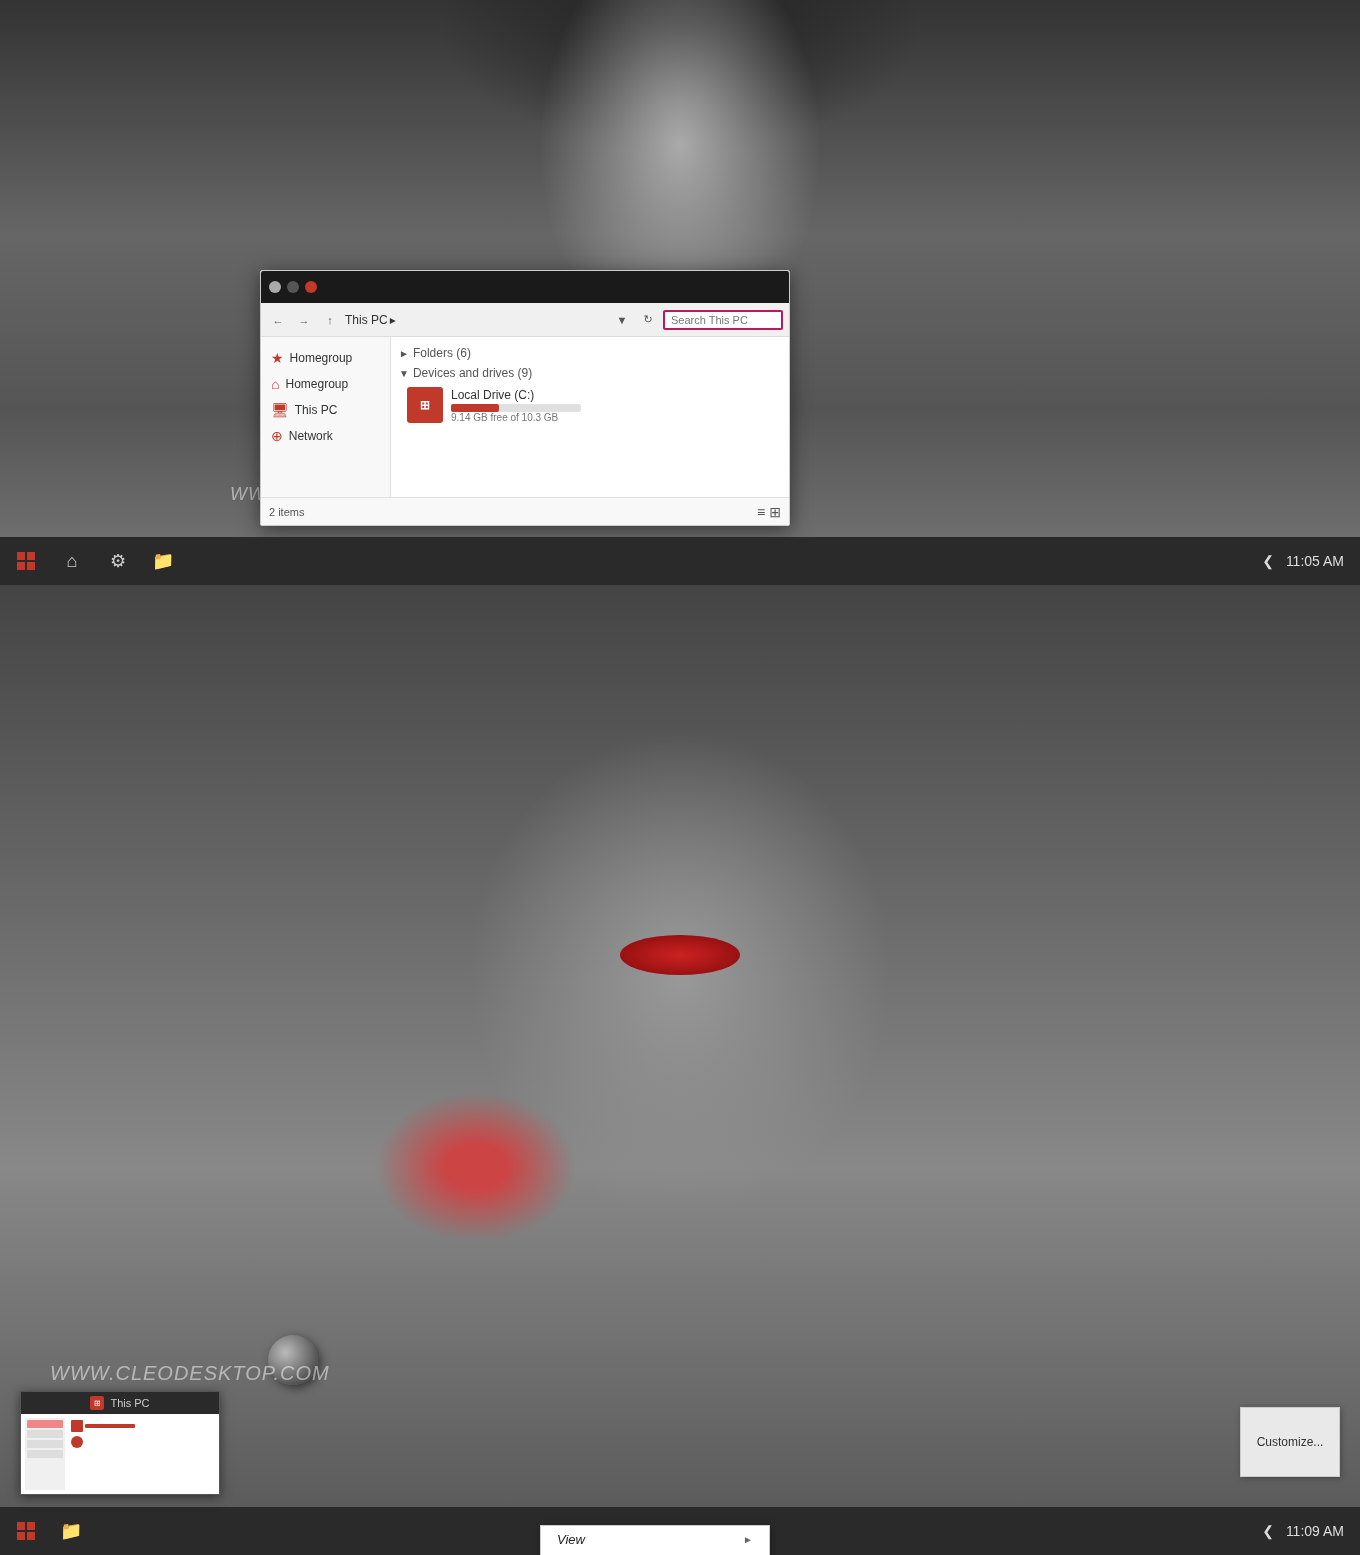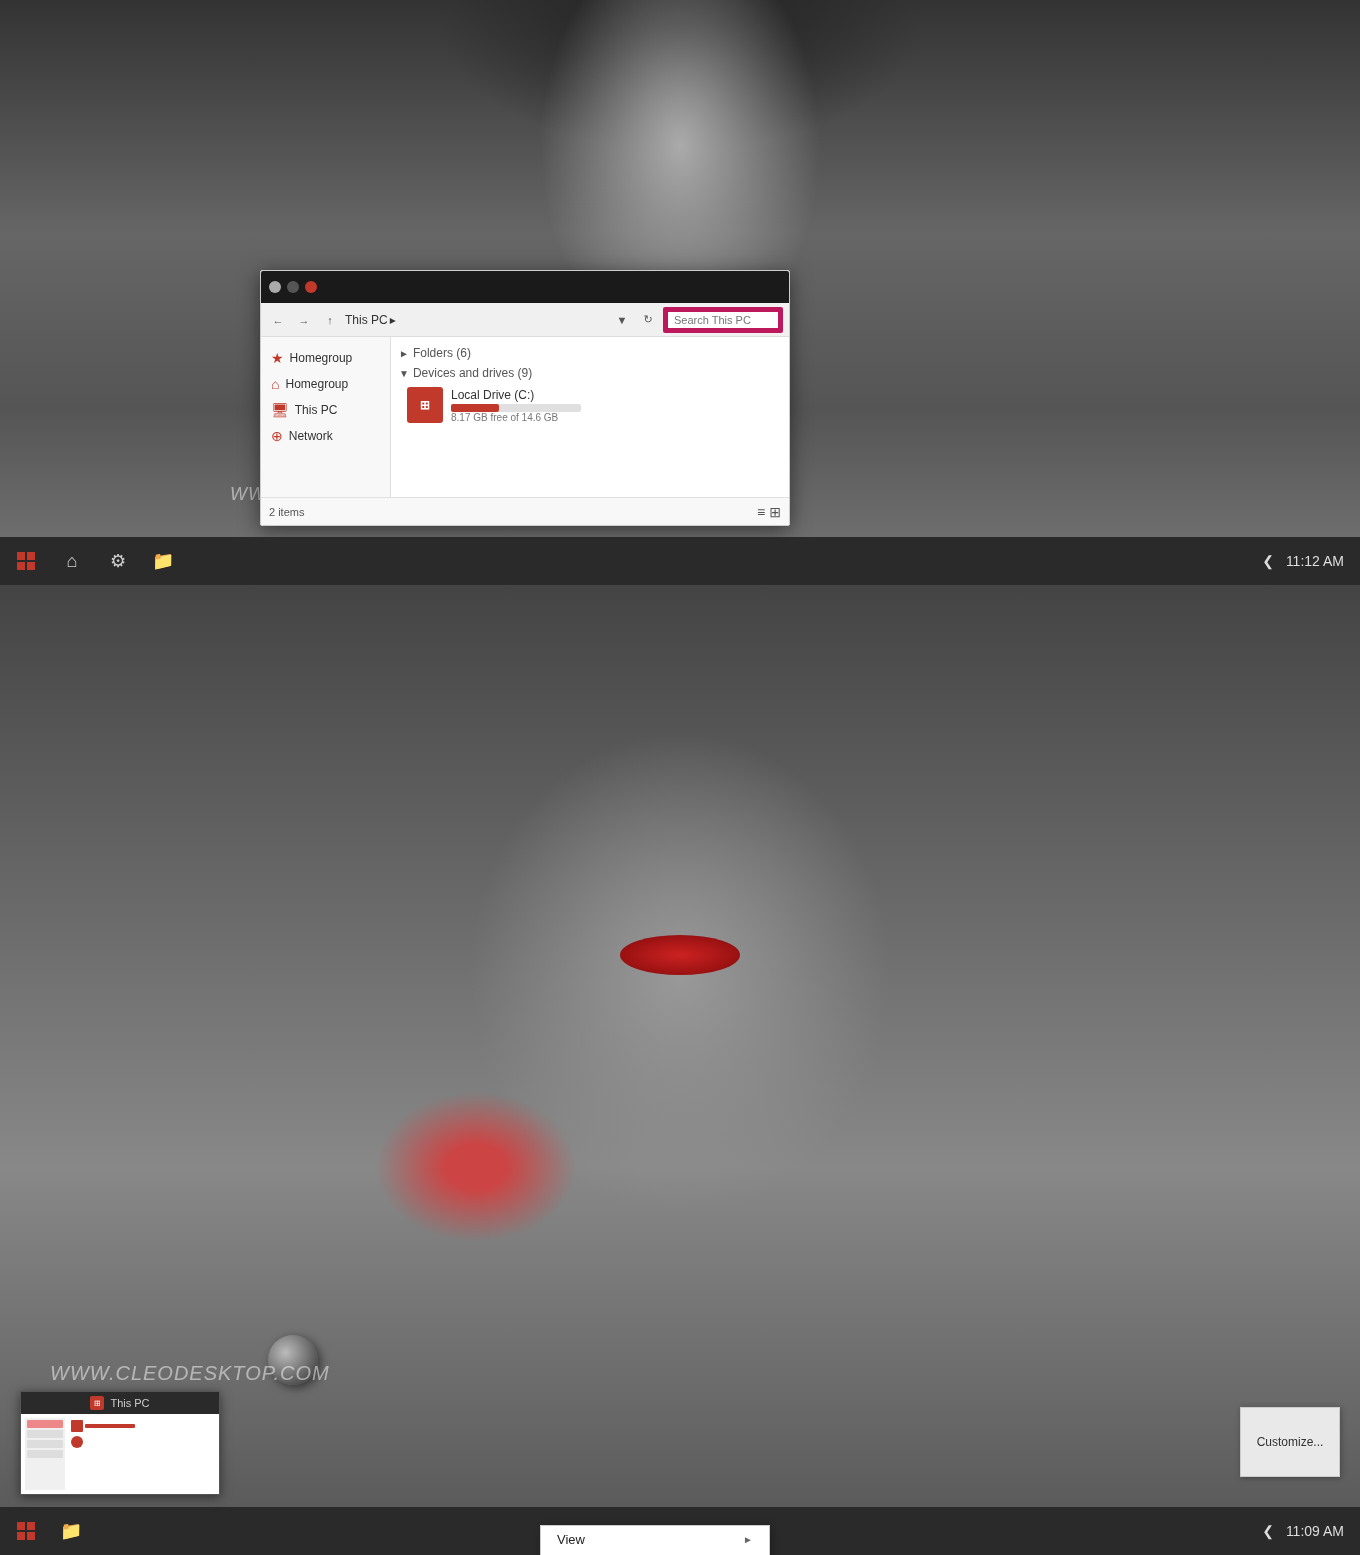--- a/index.html
+++ b/index.html
@@ -143,21 +143,21 @@
     .fe-breadcrumb {
       display: flex;
       align-items: center;
       gap: 2px;
       font-size: 12px;
       color: #333;
       flex: 1;
     }
 
     .fe-search {
-      border: 5px solid #be185d;
+      border: 2px solid #be185d;
       border-radius: 2px;
       padding: 2px 6px;
       font-size: 11px;
       color: #999;
       background: #fff;
       width: 120px;
     }
 
     .fe-body {
       display: flex;
@@ -335,20 +335,21 @@
     }
 
     .ctx-item {
       display: flex;
       align-items: center;
       justify-content: space-between;
       padding: 6px 16px;
       color: #222;
       cursor: pointer;
       white-space: nowrap;
+      font-style: italic;
     }
 
     .ctx-arrow {
       font-size: 10px;
       color: #666;
     }
 
     
     .thumbnail-window {
       position: absolute;
@@ -559,21 +560,21 @@
 
         <div class="fe-drive-row">
           <div class="fe-drive-icon">
             <span style="font-size:12px; font-weight:bold;">⊞</span>
           </div>
           <div class="fe-drive-info">
             <div class="fe-drive-name">Local Drive (C:)</div>
             <div class="fe-drive-bar-container">
               <div class="fe-drive-bar" style="width:37%;"></div>
             </div>
-            <div class="fe-drive-size">8.17 GB free of 14.6 GB</div>
+            <div class="fe-drive-size">9.14 GB free of 10.3 GB</div>
           </div>
         </div>
 
       </div>
     </div>
 
     <div class="fe-statusbar">
       <span>2 items</span>
       <div class="fe-view-icons">
         <span style="font-size:14px;">≡</span>
@@ -591,21 +592,21 @@
           <rect x="1" y="11" width="8" height="8" fill="#c0392b"></rect>
           <rect x="11" y="11" width="8" height="8" fill="#c0392b"></rect>
         </svg>
       </div>
       <div class="taskbar-btn">⌂</div>
       <div class="taskbar-btn">⚙</div>
       <div class="taskbar-btn">📁</div>
     </div>
     <div class="taskbar-right">
       <span>❮</span>
-      <span>11:12 AM</span>
+      <span>11:05 AM</span>
     </div>
   </div>
 </div>
 
 <div class="bottom-half">
   <div class="wallpaper-face-bottom"></div>
 
   <div class="face-lips-bottom"></div>
 
   <div class="deco-ball" style="bottom: 170px; left: 268px;"></div>

